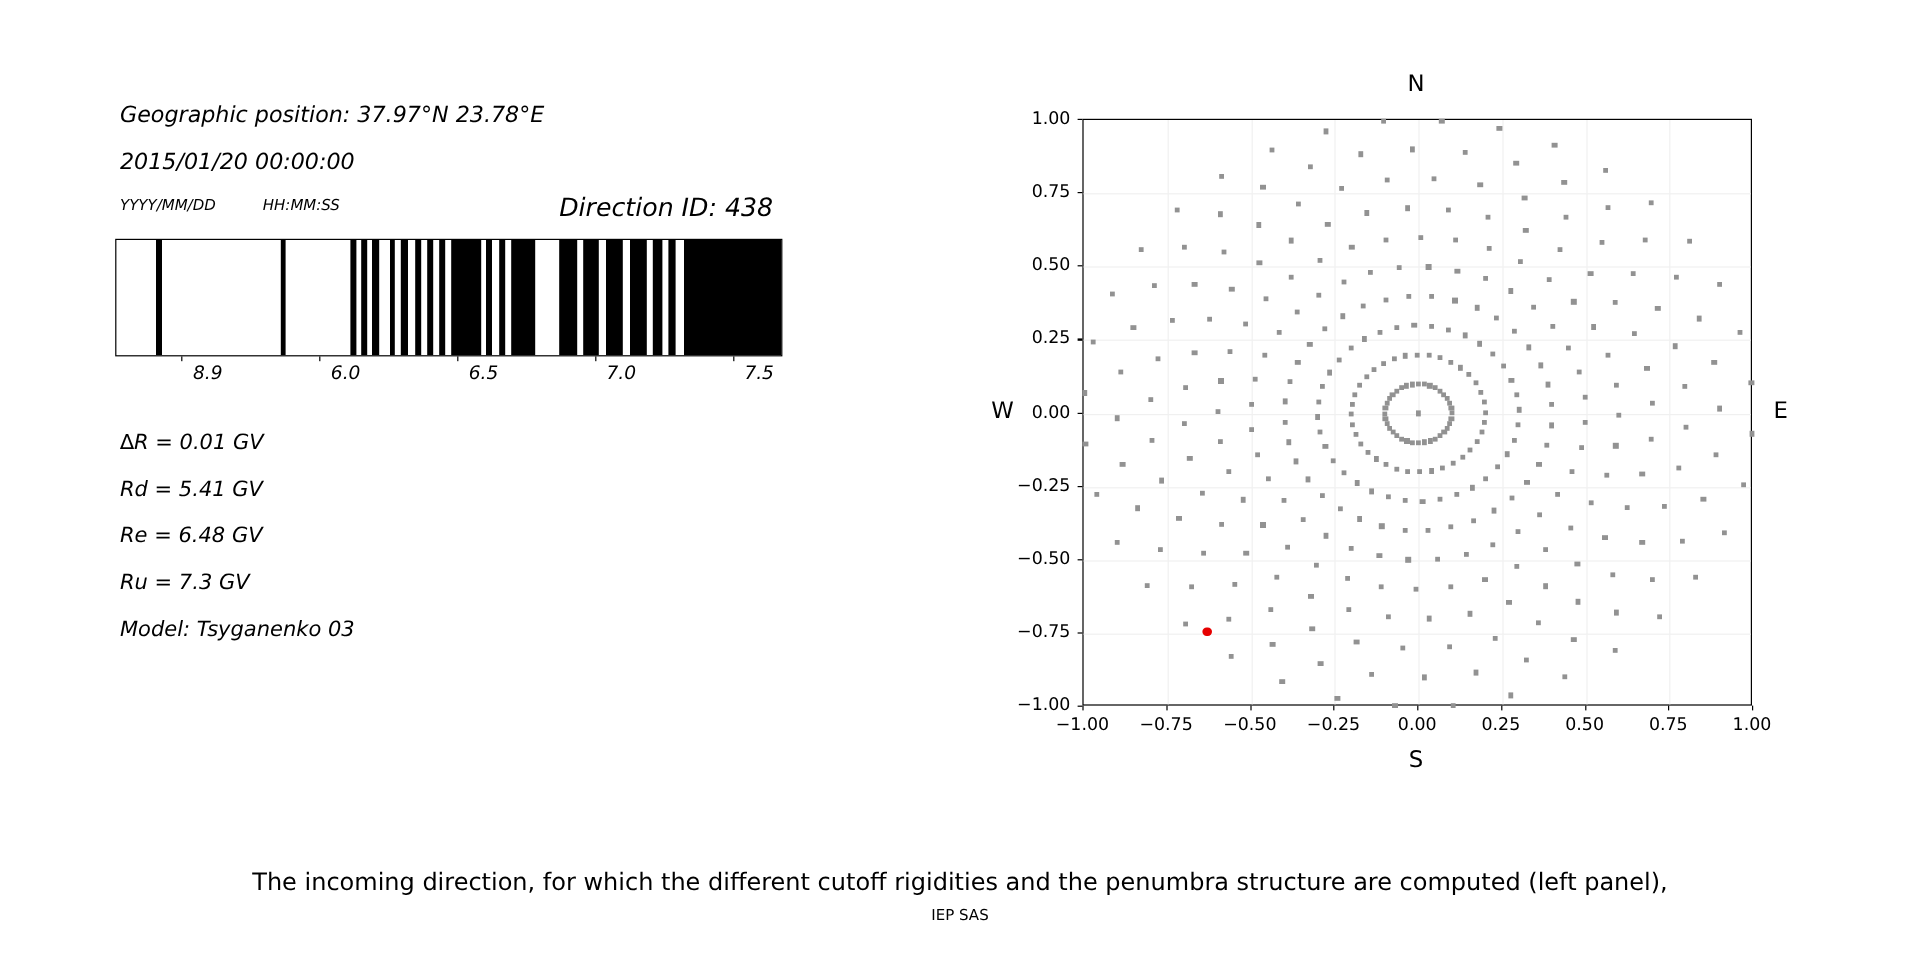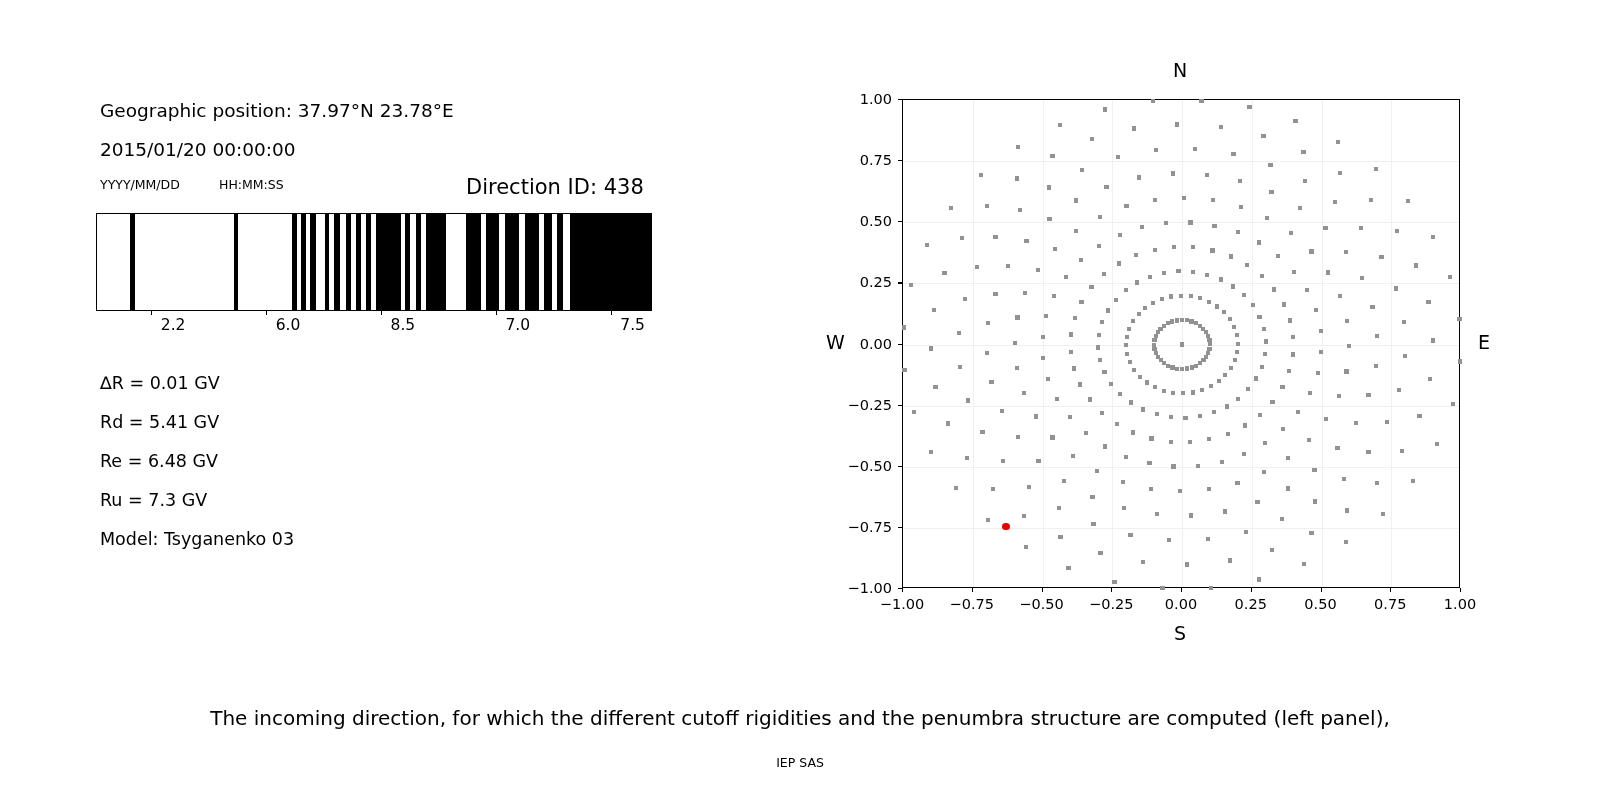--- a/index.html
+++ b/index.html
@@ -5,21 +5,21 @@
 <style>
   html,body{margin:0;padding:0;}
   body{
     width:1600px;height:800px;background:#ffffff;
     font-family:"DejaVu Sans","Liberation Sans",sans-serif;
     color:#000000;overflow:hidden;position:relative;
   }
   .abs{position:absolute;}
 
   
-  #left-panel{left:0;top:16px;width:760px;height:660px;}
+  #left-panel{left:0;top:2px;width:760px;height:660px;font-style:italic;}
 
   .geo-line{left:100px;top:84px;font-size:18.5px;white-space:nowrap;}
   .date-line{left:100px;top:123px;font-size:18.5px;white-space:nowrap;}
   .fmt-date{left:100px;top:161px;font-size:12.5px;white-space:nowrap;}
   .fmt-time{left:219px;top:161px;font-size:12.5px;white-space:nowrap;}
   .dir-id{left:466px;top:159px;font-size:21px;white-space:nowrap;}
 
   
   #penumbra-wrap{left:96px;top:197px;width:556px;height:98px;}
   #penumbra-bar{
@@ -70,21 +70,21 @@
   .ytick{position:absolute;right:0;font-size:14.5px;transform:translateY(-50%);
     white-space:nowrap;text-align:right;}
   .xtick{position:absolute;top:0;font-size:14.5px;transform:translateX(-50%);
     white-space:nowrap;}
   .ytickmark{position:absolute;width:4px;height:1.2px;background:#000;}
   .xtickmark{position:absolute;height:4px;width:1.2px;background:#000;}
 
   .compass{position:absolute;font-size:19px;white-space:nowrap;}
 
   
-  #caption{left:0;top:702px;width:1600px;text-align:center;
+  #caption{left:0;top:719px;width:1600px;text-align:center;
     font-size:20px;line-height:32px;}
   #footer{left:0;top:755px;width:1600px;text-align:center;font-size:12.5px;}
 </style>
 </head>
 <body>
 
 <div class="abs" id="left-panel">
 
   <div class="abs geo-line">Geographic position: 37.97°N 23.78°E</div>
 
@@ -117,25 +117,25 @@
         <div class="stripe" style="left: 407.81px; width: 14.0149px;"></div>
         <div class="stripe" style="left: 427.798px; width: 14.0149px;"></div>
         <div class="stripe" style="left: 446.868px; width: 8.04132px;"></div>
         <div class="stripe" style="left: 459.964px; width: 6.43306px;"></div>
         <div class="stripe" style="left: 472.83px; width: 83.1702px;"></div>
       </div>
   </div>
 
   <div class="abs" id="rig-axis">
       <div class="tickmark" style="left: 55.1405px;"></div>
-      <div class="ticklabel" style="left: 77.1405px;">2.2</div>
+      <div class="ticklabel" style="left: 77.1405px;">8.9</div>
       <div class="tickmark" style="left: 170.017px;"></div>
       <div class="ticklabel" style="left: 192.017px;">6.0</div>
       <div class="tickmark" style="left: 284.893px;"></div>
-      <div class="ticklabel" style="left: 306.893px;">8.5</div>
+      <div class="ticklabel" style="left: 306.893px;">6.5</div>
       <div class="tickmark" style="left: 399.769px;"></div>
       <div class="ticklabel" style="left: 421.769px;">7.0</div>
       <div class="tickmark" style="left: 514.645px;"></div>
       <div class="ticklabel" style="left: 536.645px;">7.5</div>
     </div>
 
 
   <div class="abs" id="params-left" style="left: 0px; top: 0px; width: 760px; height: 300px;">
       <div class="param col-l" style="top: 357px;">∆R = 0.01 GV</div>
       <div class="param col-l" style="top: 396px;">Rd = 5.41 GV</div>

